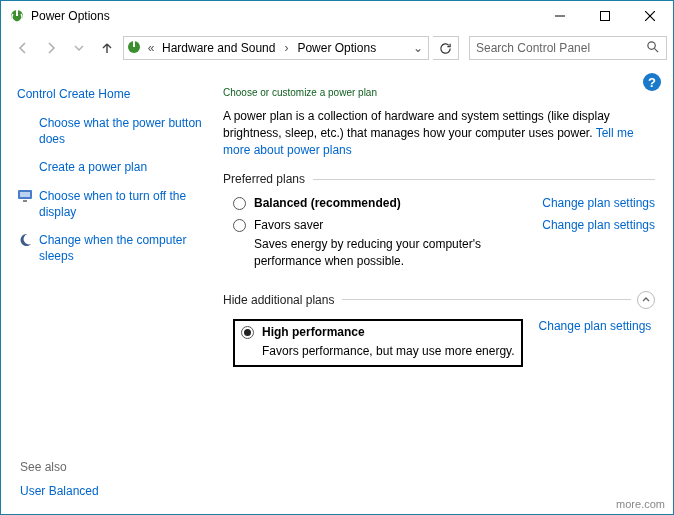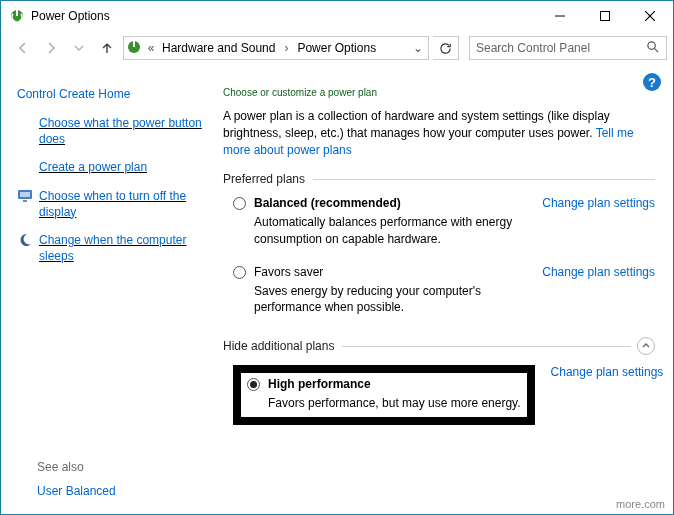--- a/index.html
+++ b/index.html
@@ -95,26 +95,26 @@
     position: relative;
   }
   .main {
     flex: 1;
     padding: 22px 18px 10px 12px;
   }
   .sidebar a, .main a { color: #0066cc; text-decoration: none; }
   .side-home { display: block; margin-bottom: 14px; }
   .side-item {
     display: flex; align-items: flex-start; gap: 6px;
-    margin-bottom: 12px; line-height: 1.35; text-decoration: underline;
+    margin-bottom: 12px; line-height: 1.35;
   }
   .side-item .ic { width: 16px; flex: 0 0 16px; height: 16px; }
   .side-item.noicon .ic { visibility: hidden; }
   .seealso {
-    position: absolute; left: 36px; bottom: 16px;
+    position: absolute; left: 19px; bottom: 16px;
     font-size: 12px;
   }
   .seealso .hdr { color: #6a6a6a; margin-bottom: 10px; }
   
   h1.main-title {
     font-size: 10px;
     font-weight: 400;
     color: #0e5e1e;
     margin: 0 0 10px 0;
   }
@@ -137,21 +137,21 @@
     display: flex; align-items: center; justify-content: center;
     background: #fff;
   }
   .plan-row .radio.checked::after {
     content: ""; width: 7px; height: 7px; border-radius: 50%; background: #222;
   }
   .plan-row .plan-main { flex: 1; }
   .plan-row .plan-name { font-weight: 700; }
   .plan-row .plan-desc { margin: 4px 0 10px 0; line-height: 1.35; }
   .plan-row .change { white-space: nowrap; margin-left: 6px; }
-  .highlight-box { border: 8px solid #000000; padding: 4px 6px 2px 6px; }
+  .highlight-box { border: 2px solid #000000; padding: 4px 6px 2px 6px; }
   .watermark {
     position: absolute; right: 8px; bottom: 4px;
     color: #888; font-size: 11px;
   }
   
   .po-icon svg, .addr-icon svg { width: 16px; height: 16px; }
 </style>
 </head>
 <body>
 
@@ -283,21 +283,20 @@
 
     <div class="group-hdr">
       <span>Preferred plans</span>
       <span class="line"></span>
     </div>
 
     <div class="plan-row">
       <span class="radio"></span>
       <div class="plan-main">
         <div class="plan-name">Balanced (recommended)</div>
-        <div class="plan-desc">Automatically balances performance with energy consumption on capable hardware.</div>
       </div>
       <a href="#" class="change">Change plan settings</a>
     </div>
 
     <div class="plan-row">
       <span class="radio"></span>
       <div class="plan-main">
         <div class="plan-name" style="font-weight:400">Favors saver</div>
         <div class="plan-desc">Saves energy by reducing your computer's performance when possible.</div>
       </div>

